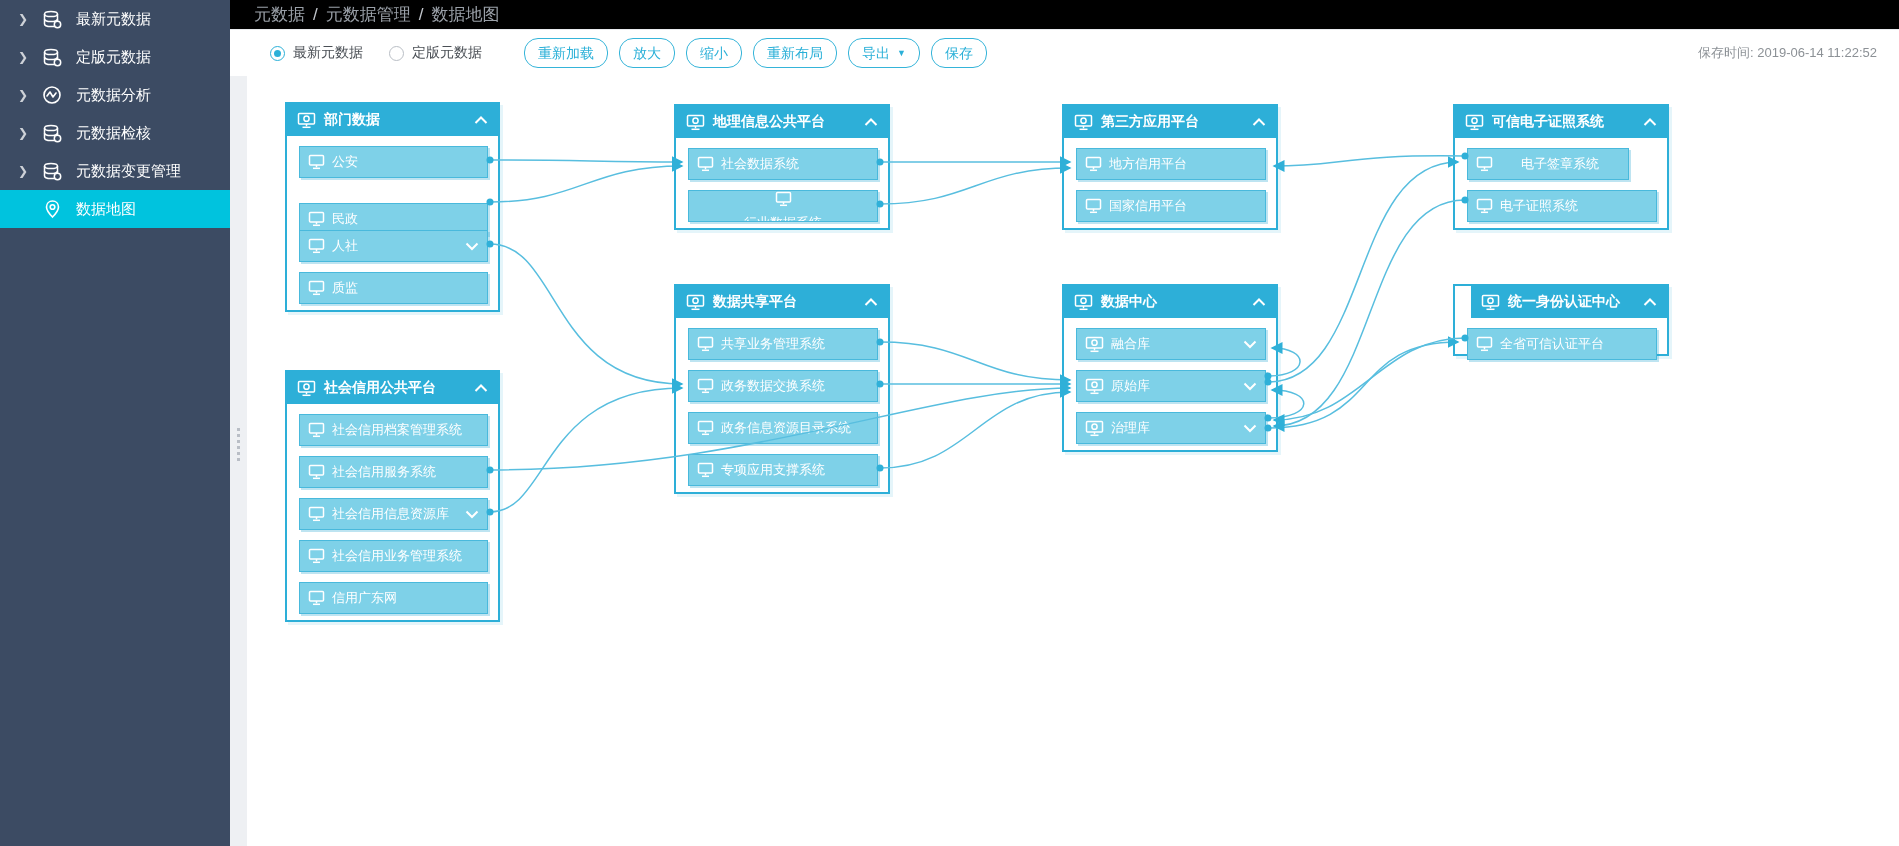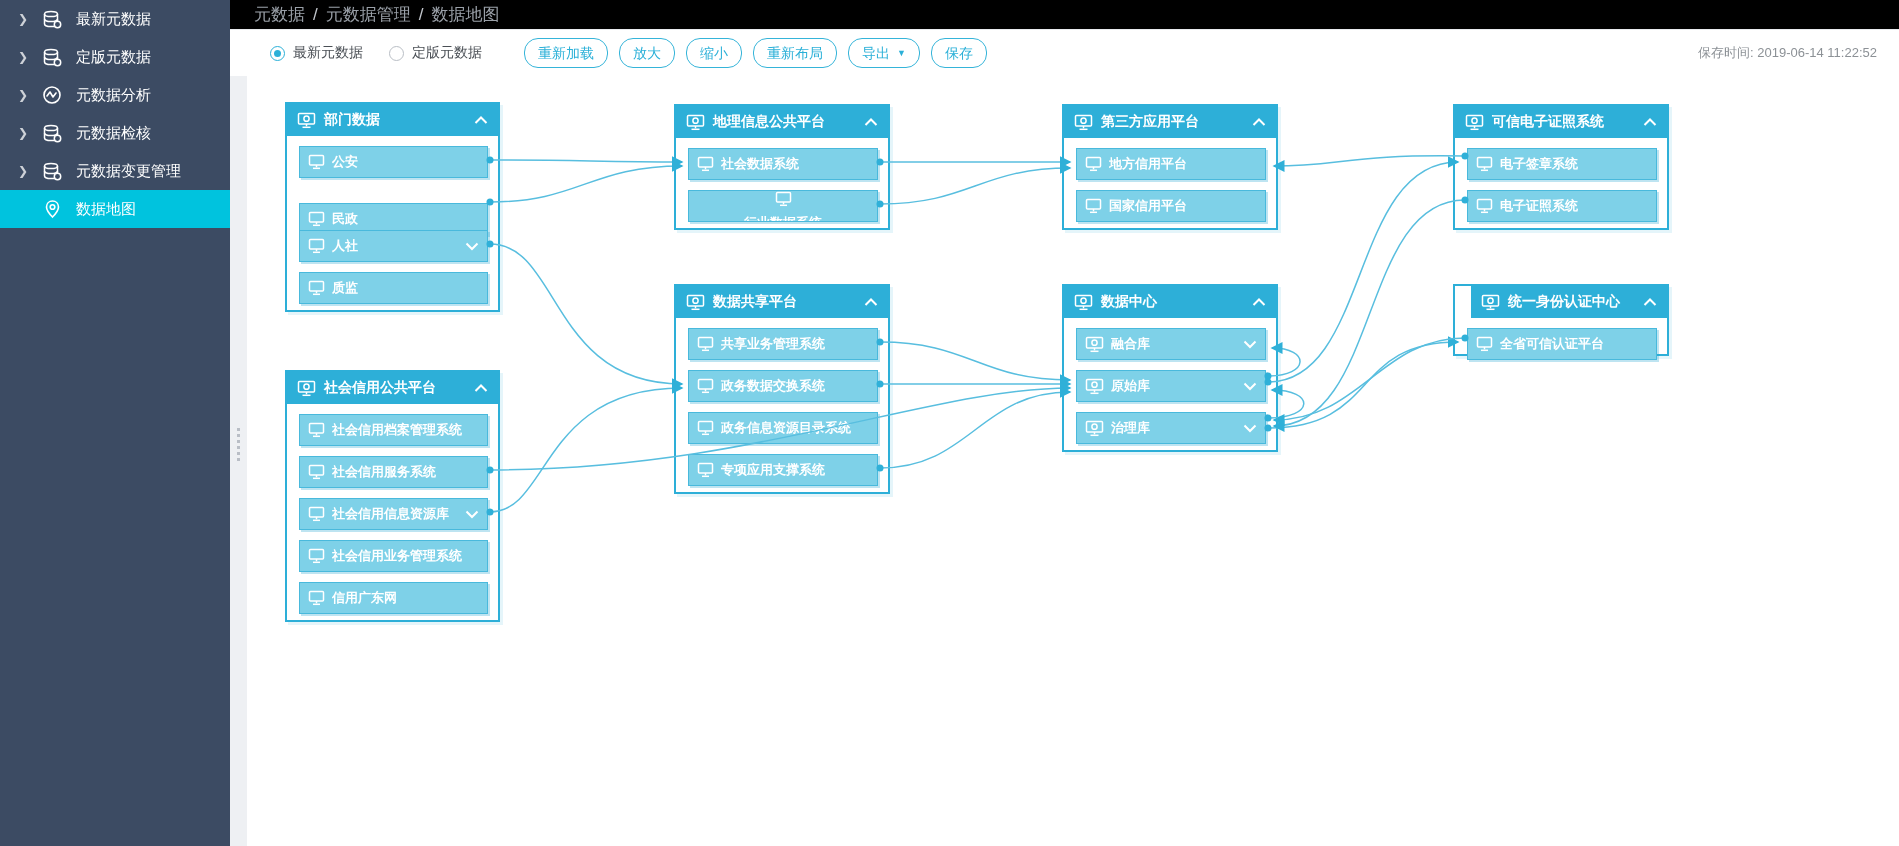--- a/index.html
+++ b/index.html
@@ -49,21 +49,21 @@
   .group { position:absolute; background:#fff; border:2px solid #2dafd8;
     box-shadow:3px 3px 0 rgba(45,175,216,.12); }
   .g-head { height:32px; background:#2dafd8; display:flex; align-items:center;
     gap:8px; padding:0 10px; color:#fff; cursor:pointer; }
   .g-title { font-size:14px; font-weight:bold; flex:1; white-space:nowrap; }
   .g-ico, .n-ico { display:flex; align-items:center; }
   .g-chev { cursor:pointer; display:flex; }
   .node { position:absolute; left:12px; height:32px; background:#7ed1e8;
     border:1px solid #49b9dc; box-shadow:2px 2px 0 rgba(41,166,208,.30);
     display:flex; align-items:center; gap:7px; padding:0 8px; color:#fff;
-    font-size:13px; cursor:pointer;font-weight:bold; }
+    font-size:13px; cursor:pointer; }
   .node .n-label { flex:1; white-space:nowrap; overflow:hidden; }
   .edge-layer { position:absolute; left:0; top:0; pointer-events:none; z-index:3; }
 </style>
 </head>
 <body>
 
 <div class="sidebar" id="sidebar">
     <div class="side-item">
       <span class="arrow">❯</span>
       <span class="s-ico">
@@ -578,62 +578,62 @@
             <line x1="5.5" y1="15.3" x2="13.5" y2="15.3"></line>
           </svg>
         </span>
       <span class="g-title">可信电子证照系统</span>
       <span class="g-chev">
           <svg width="14" height="9" viewBox="0 0 14 9" fill="none" stroke="#fff" stroke-width="2">
             <polyline points="1.5,7 7,1.5 12.5,7"></polyline>
           </svg>
         </span>
     </div>
+      <div class="node" style="top:42px;width:162px;text-align:center;">
+      <span class="n-ico">
+          <svg width="17" height="16" viewBox="0 0 17 16" fill="none" stroke="#fff" stroke-width="1.5">
+            <rect x="1.5" y="1.5" width="14" height="9.5" rx="1"></rect>
+            <line x1="8.5" y1="11" x2="8.5" y2="13.3"></line>
+            <line x1="5" y1="14.3" x2="12" y2="14.3"></line>
+          </svg>
+        </span>
+      <span class="n-label">电子签章系统</span>
+      </div>
+      <div class="node" style="top:84px;width:190px;">
+      <span class="n-ico">
+          <svg width="17" height="16" viewBox="0 0 17 16" fill="none" stroke="#fff" stroke-width="1.5">
+            <rect x="1.5" y="1.5" width="14" height="9.5" rx="1"></rect>
+            <line x1="8.5" y1="11" x2="8.5" y2="13.3"></line>
+            <line x1="5" y1="14.3" x2="12" y2="14.3"></line>
+          </svg>
+        </span>
+      <span class="n-label">电子证照系统</span>
+      </div>
+    </div>
+    <div class="group" style="left: 1223px; top: 208px; width: 216px; height: 72px; padding-left: 16px;">
+      <div class="g-head">
+      <span class="g-ico">
+          <svg width="19" height="17" viewBox="0 0 19 17" fill="none" stroke="#fff" stroke-width="1.5">
+            <rect x="1.5" y="1.5" width="16" height="10.5" rx="1"></rect>
+            <circle cx="9.5" cy="6.7" r="2.6"></circle>
+            <line x1="9.5" y1="12" x2="9.5" y2="14.3"></line>
+            <line x1="5.5" y1="15.3" x2="13.5" y2="15.3"></line>
+          </svg>
+        </span>
+      <span class="g-title">统一身份认证中心</span>
+      <span class="g-chev">
+          <svg width="14" height="9" viewBox="0 0 14 9" fill="none" stroke="#fff" stroke-width="2">
+            <polyline points="1.5,7 7,1.5 12.5,7"></polyline>
+          </svg>
+        </span>
+    </div>
       <div class="node" style="top:42px;width:190px;">
       <span class="n-ico">
           <svg width="17" height="16" viewBox="0 0 17 16" fill="none" stroke="#fff" stroke-width="1.5">
             <rect x="1.5" y="1.5" width="14" height="9.5" rx="1"></rect>
             <line x1="8.5" y1="11" x2="8.5" y2="13.3"></line>
             <line x1="5" y1="14.3" x2="12" y2="14.3"></line>
           </svg>
         </span>
-      <span class="n-label">电子签章系统</span>
-      </div>
-      <div class="node" style="top:84px;width:190px;">
-      <span class="n-ico">
-          <svg width="17" height="16" viewBox="0 0 17 16" fill="none" stroke="#fff" stroke-width="1.5">
-            <rect x="1.5" y="1.5" width="14" height="9.5" rx="1"></rect>
-            <line x1="8.5" y1="11" x2="8.5" y2="13.3"></line>
-            <line x1="5" y1="14.3" x2="12" y2="14.3"></line>
-          </svg>
-        </span>
-      <span class="n-label">电子证照系统</span>
-      </div>
-    </div>
-    <div class="group" style="left: 1223px; top: 208px; width: 216px; height: 72px; padding-left: 16px;">
-      <div class="g-head">
-      <span class="g-ico">
-          <svg width="19" height="17" viewBox="0 0 19 17" fill="none" stroke="#fff" stroke-width="1.5">
-            <rect x="1.5" y="1.5" width="16" height="10.5" rx="1"></rect>
-            <circle cx="9.5" cy="6.7" r="2.6"></circle>
-            <line x1="9.5" y1="12" x2="9.5" y2="14.3"></line>
-            <line x1="5.5" y1="15.3" x2="13.5" y2="15.3"></line>
-          </svg>
-        </span>
-      <span class="g-title">统一身份认证中心</span>
-      <span class="g-chev">
-          <svg width="14" height="9" viewBox="0 0 14 9" fill="none" stroke="#fff" stroke-width="2">
-            <polyline points="1.5,7 7,1.5 12.5,7"></polyline>
-          </svg>
-        </span>
-    </div>
-      <div class="node" style="top:42px;width:190px;">
-      <span class="n-ico">
-          <svg width="17" height="16" viewBox="0 0 17 16" fill="none" stroke="#fff" stroke-width="1.5">
-            <rect x="1.5" y="1.5" width="14" height="9.5" rx="1"></rect>
-            <line x1="8.5" y1="11" x2="8.5" y2="13.3"></line>
-            <line x1="5" y1="14.3" x2="12" y2="14.3"></line>
-          </svg>
-        </span>
       <span class="n-label">全省可信认证平台</span>
       </div>
     </div>
   </div>
 
 </body></html>

